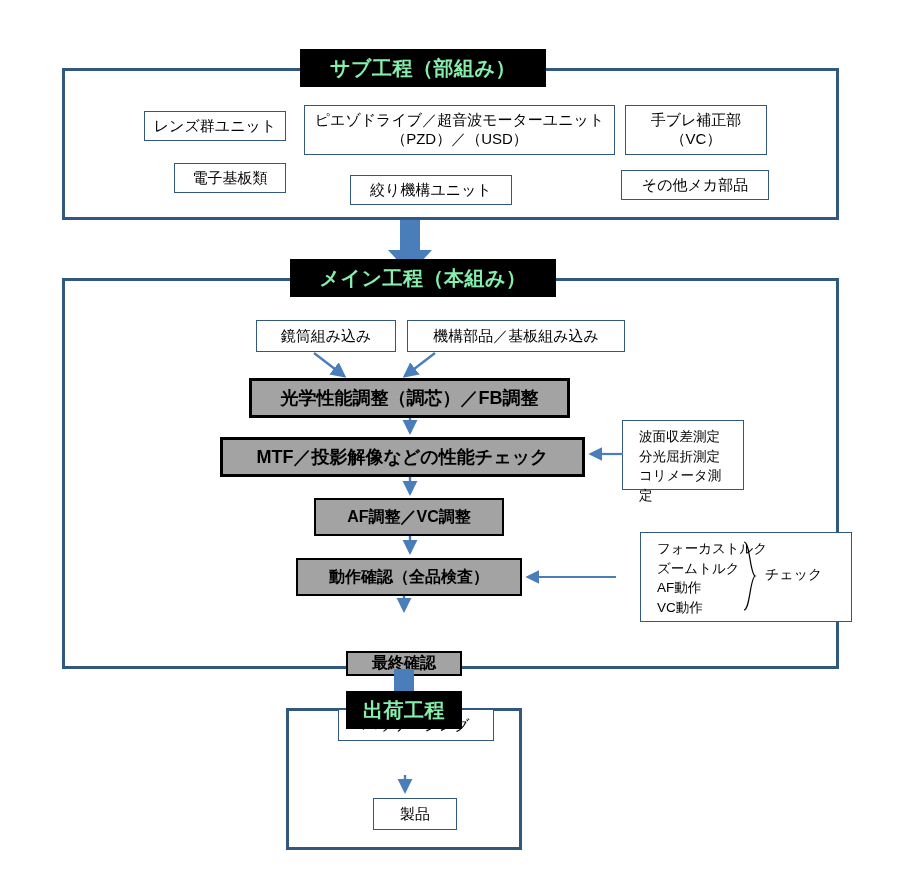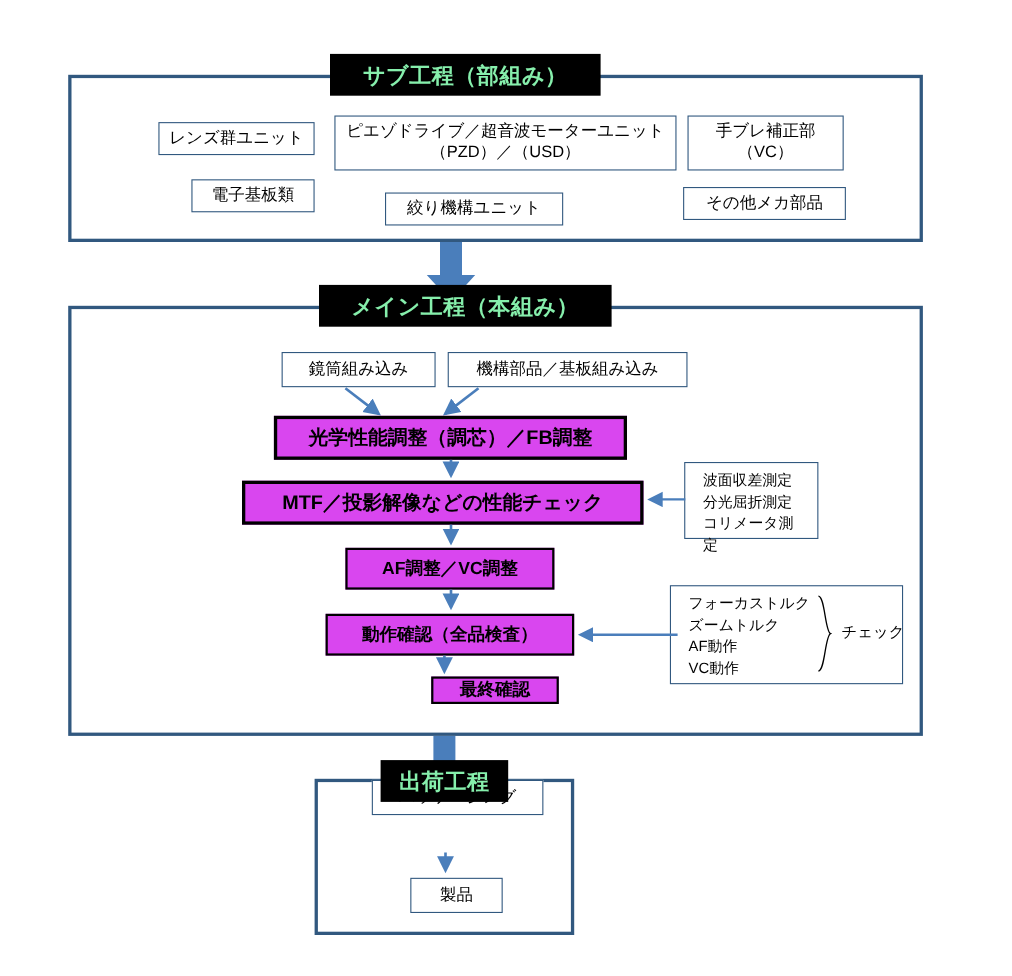--- a/index.html
+++ b/index.html
@@ -50,21 +50,21 @@
     font-size: 15px;
     line-height: 1.25;
     color: #000000;
     padding: 2px 4px;
     margin-left: 11px;
   }
 
   
   .box-heavy {
     border: 3px solid #000000;
-    background: #d946ef;
+    background: #a3a3a3;
     display: flex;
     align-items: center;
     justify-content: center;
     text-align: center;
     font-size: 18px;
     font-weight: bold;
     color: #000000;
     padding: 2px 6px;
   }
   .box-heavy.small {
@@ -174,21 +174,21 @@
   <div class="abs box-heavy small" style="left:314px; top:498px; width:190px; height:38px;">AF調整／VC調整</div>
 
   <div class="abs" style="left:400px; top:536px; width:20px; height:24px;">
     <svg width="20" height="24" viewBox="0 0 20 24">
       <line x1="10" y1="0" x2="10" y2="16" stroke="#4a7ebb" stroke-width="2.4" marker-end="url(#ah)"></line>
     </svg>
   </div>
 
   <div class="abs box-heavy small" style="left:296px; top:558px; width:226px; height:38px;">動作確認（全品検査）</div>
 
-  <div class="abs note-box" style="left:609px; top:532px; width:212px; height:90px;">フォーカストルク
+  <div class="abs note-box" style="left:640px; top:532px; width:212px; height:90px;">フォーカストルク
 ズームトルク
 AF動作
 VC動作</div>
 
   <div class="abs brace" style="left:742px; top:540px; width:16px; height:72px;">
     <svg width="16" height="72" viewBox="0 0 16 72">
       <path d="M2,2 C8,2 8,34 13,36 C8,38 8,70 2,70" stroke="#000000" stroke-width="1.2" fill="none"></path>
     </svg>
   </div>
 
@@ -199,21 +199,21 @@
       <line x1="94" y1="7" x2="6" y2="7" stroke="#4a7ebb" stroke-width="2.2" marker-end="url(#ah)"></line>
     </svg>
   </div>
 
   <div class="abs" style="left:394px; top:596px; width:20px; height:22px;">
     <svg width="20" height="22" viewBox="0 0 20 22">
       <line x1="10" y1="0" x2="10" y2="14" stroke="#4a7ebb" stroke-width="2.4" marker-end="url(#ah)"></line>
     </svg>
   </div>
 
-  <div class="abs box-heavy small" style="left:346px; top:615px; width:116px; height:25px;margin-left:46px;">最終確認</div>
+  <div class="abs box-heavy small" style="left:346px; top:651px; width:116px; height:25px;">最終確認</div>
 
   <div class="abs arrow-v" style="left:380px; top:669px; width:48px; height:52px;">
     <svg width="48" height="52" viewBox="0 0 48 52">
       <polygon points="14,0 34,0 34,28 46,28 24,50 2,28 14,28" fill="#4a7ebb"></polygon>
     </svg>
   </div>
 
   <div class="abs section-frame" style="left:286px; top:708px; width:236px; height:142px;"></div>
 
   <div class="abs banner" style="left:346px; top:691px; width:116px; height:38px;">出荷工程</div>

